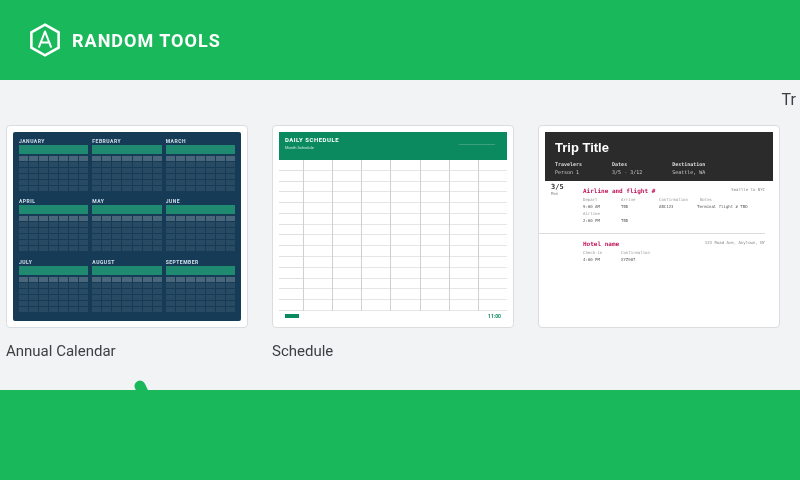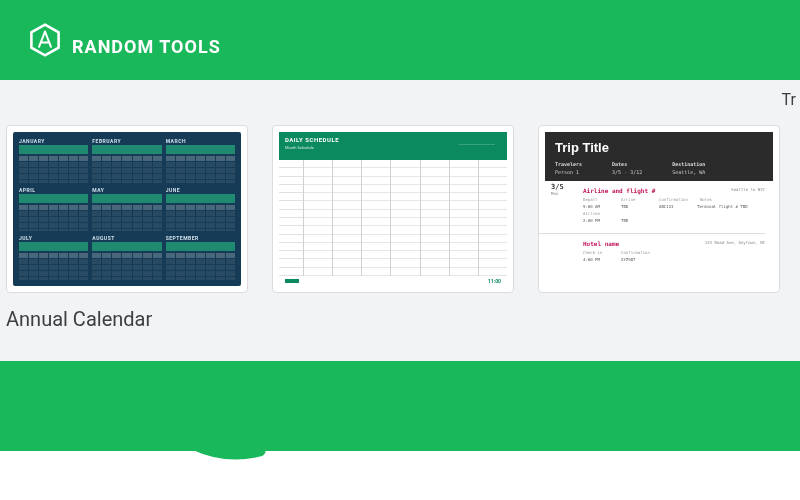--- a/index.html
+++ b/index.html
@@ -4,44 +4,44 @@
 <style>
   * { box-sizing: border-box; margin: 0; padding: 0; }
   html, body { width: 800px; height: 500px; overflow: hidden; font-family: -apple-system, BlinkMacSystemFont, "Segoe UI", Roboto, Arial, sans-serif; background:#fff; }
   .header {
     background:#19b85b;
     height:80px;
     display:flex;
     align-items:center;
     padding:0 28px;
   }
-  .logo { display:flex; align-items:flex-end; gap:10px; }
+  .logo { display:flex; align-items:center; gap:10px; }
   .logo-hex {
     width:34px; height:34px; display:flex; align-items:center; justify-content:center;
   }
   .logo-text { color:#fff; font-weight:700; font-size:18px; letter-spacing:1px; }
   .section-head {
     background:#f1f3f4;
     padding:10px 0 6px 16px;
     display:flex; justify-content:flex-end;
   }
   .section-head span { font-size:16px; color:#3c4043; margin-right:-2px; padding-right:6px;}
   .gallery {
     background:#f1f3f4;
     display:flex;
     gap:24px;
     padding:10px 6px 30px 6px;
     overflow:hidden;
   }
   .card { width:242px; flex:0 0 242px; }
   .thumb {
-    width:242px; height:168px; background:#fff; border:1px solid #dadce0; border-radius:4px;
+    width:242px; height:203px; background:#fff; border:1px solid #dadce0; border-radius:4px;
     overflow:hidden; position:relative; cursor:pointer;
   }
-  .caption { font-size:20px; color:#3c4043; margin-top:14px; }
+  .caption { font-size:15px; color:#3c4043; margin-top:14px; }
   .footer-band { background:#19b85b; height:90px; width:100%; }
 
   
   .cal-bg { position:absolute; inset:6px; background:#163b56; border-radius:2px; display:grid; grid-template-columns:repeat(3,1fr); grid-template-rows:repeat(3,1fr); gap:4px; padding:6px;}
   .cal-month { overflow:hidden; }
   .cal-mh { background:#1f8a70; height:9px; margin-bottom:2px; }
   .cal-mt { color:#cfe0ea; font-size:5px; font-weight:700; letter-spacing:0.5px; height:7px; overflow:hidden; }
   .cal-grid { display:grid; grid-template-columns:repeat(7,1fr); grid-auto-rows:5px; gap:1px; }
   .cal-cell { background:rgba(255,255,255,0.08); }
   .cal-cell.h { background:rgba(255,255,255,0.22); }
@@ -688,20 +688,21 @@
                   <div></div>
                 </div>
               </div>
         </div>
         <div class="sched-foot">
           <div class="a"></div>
           <div class="b">11:00</div>
         </div>
       </div>
     </div>
+    <div class="caption">Schedule</div>
   </div>
 
   <div class="card">
     <div class="thumb">
       <div class="trip">
         <div class="trip-head">
           <div class="tt">Trip Title</div>
           <div class="trip-head-row" id="trip-head-row">
                 <div class="col"><b>Travelers</b>Person 1</div>
                 <div class="col"><b>Dates</b>3/5 - 3/12</div>

